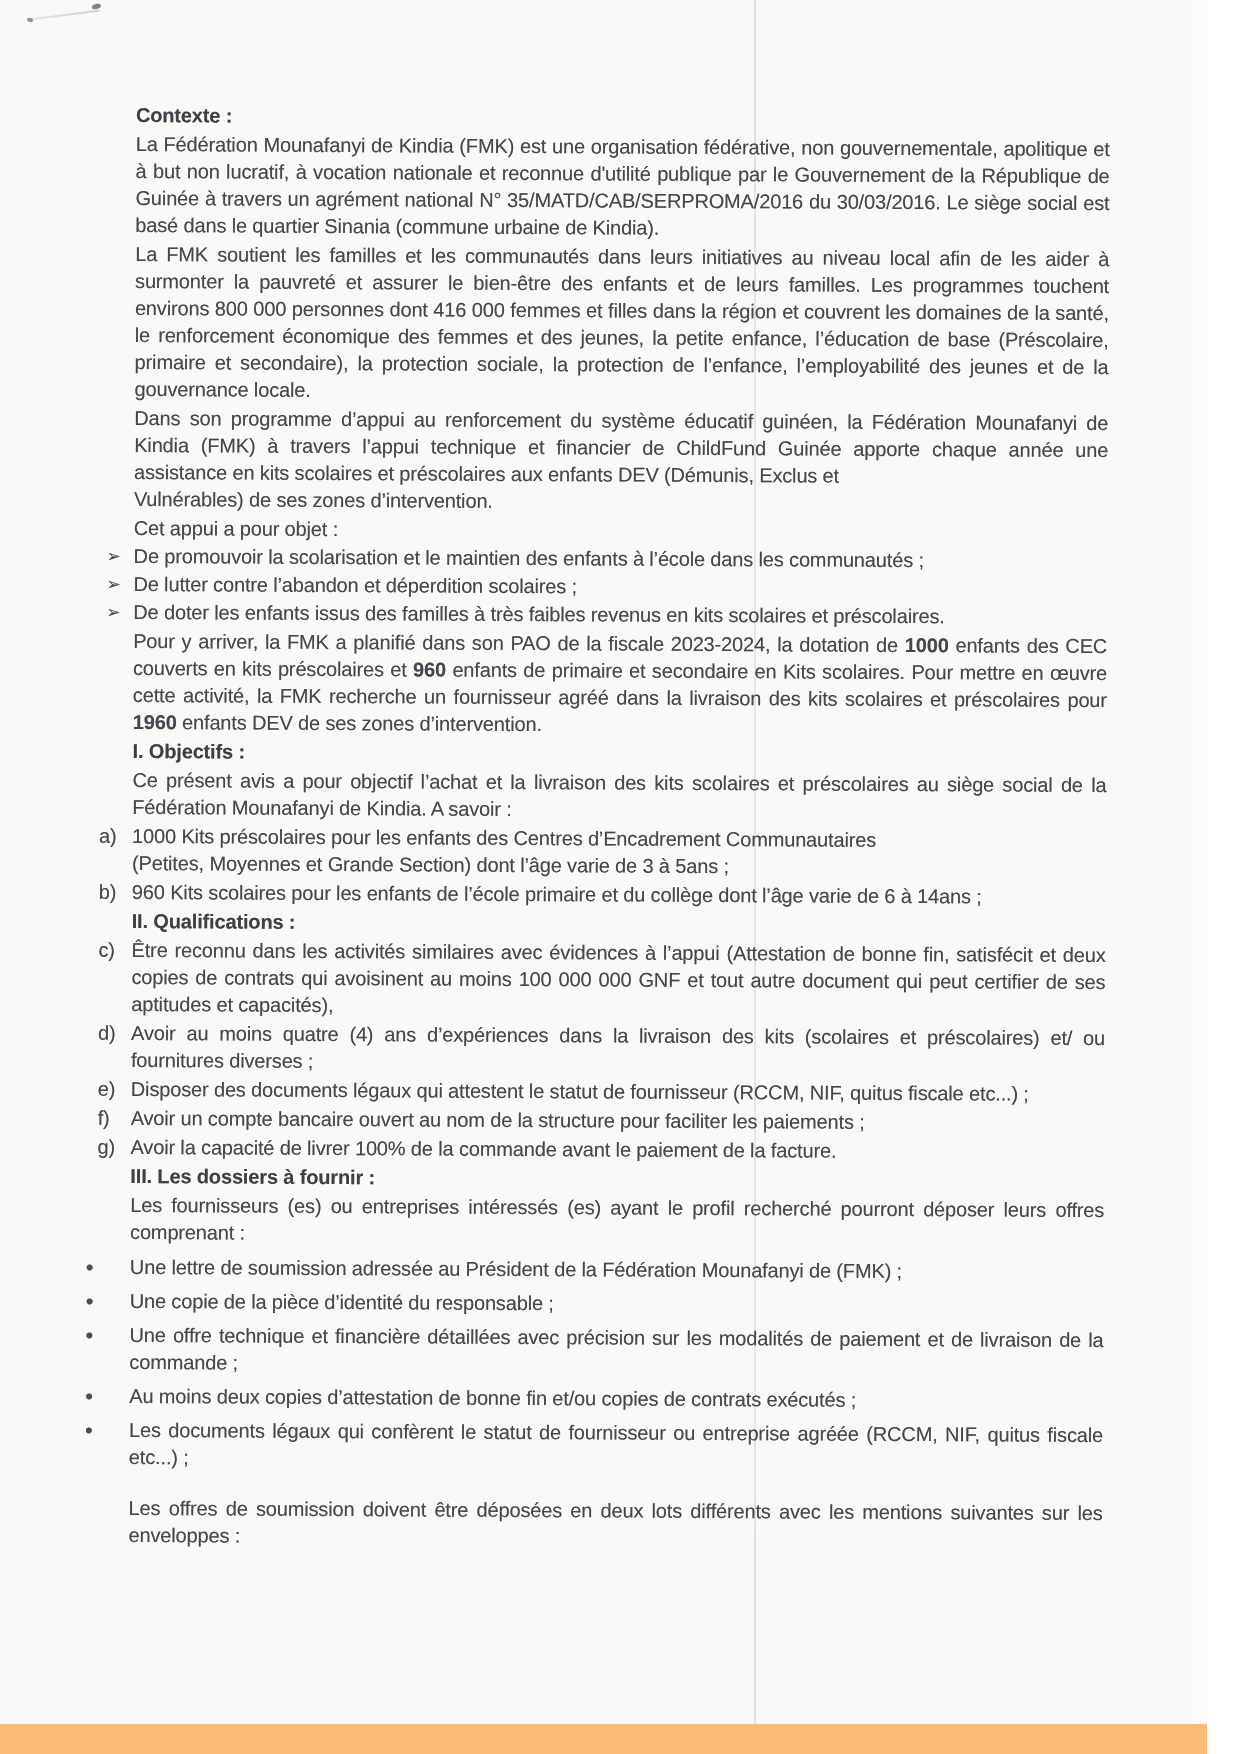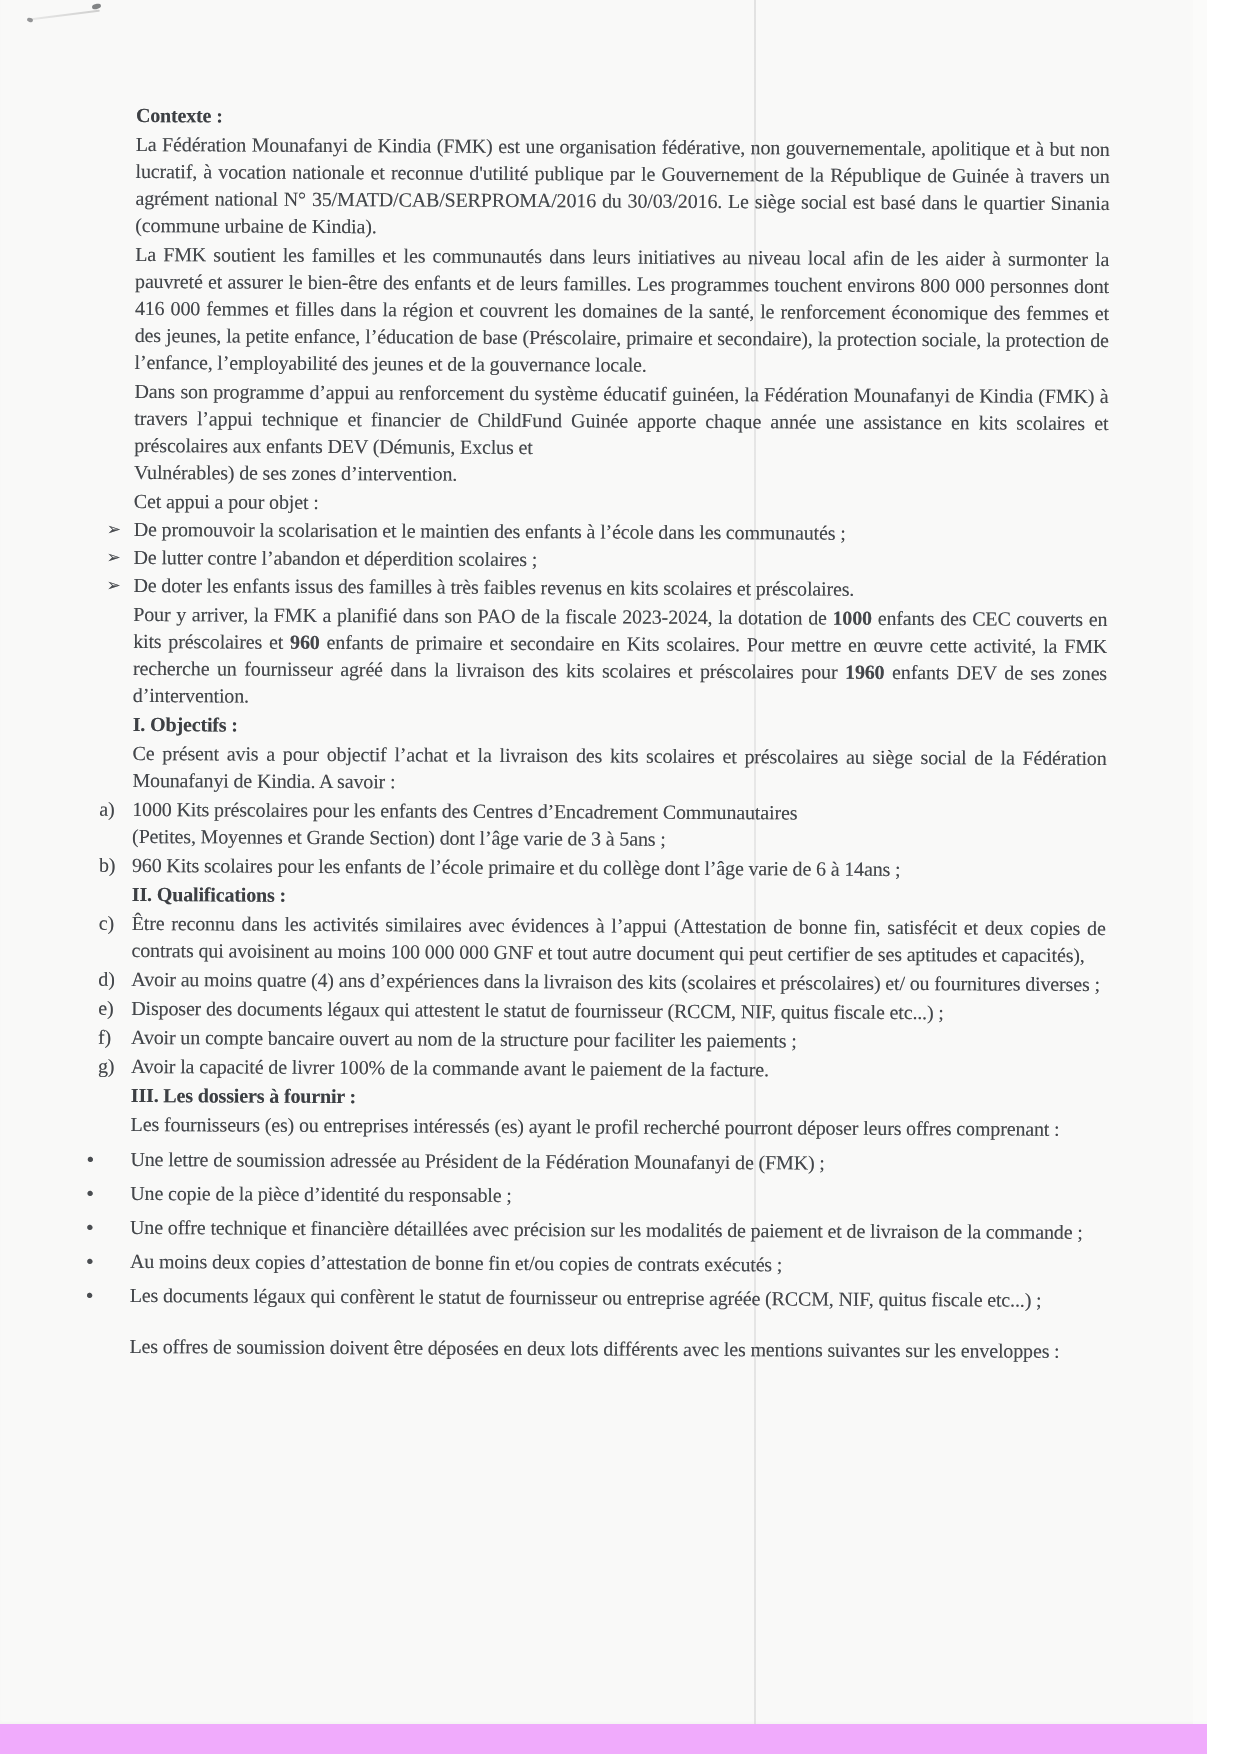--- a/index.html
+++ b/index.html
@@ -5,23 +5,23 @@
 <style>
   html, body {
     margin: 0;
     padding: 0;
     background: #ffffff;
   }
   .viewport {
     position: relative;
     width: 1207px;
     height: 1754px;
-    background: #f0abfc;
+    background: #fdba74;
     overflow: hidden;
-    font-family: Liberation Serif, serif;
+    font-family: Liberation Sans, sans-serif;
   }
   
   .scan-area {
     position: absolute;
     left: 0; top: 0;
     width: 1240px;
     height: 1724px;
     background: #f9f9f8;
     box-shadow: inset 0 -2px 3px rgba(0,0,0,0.02);
   }

